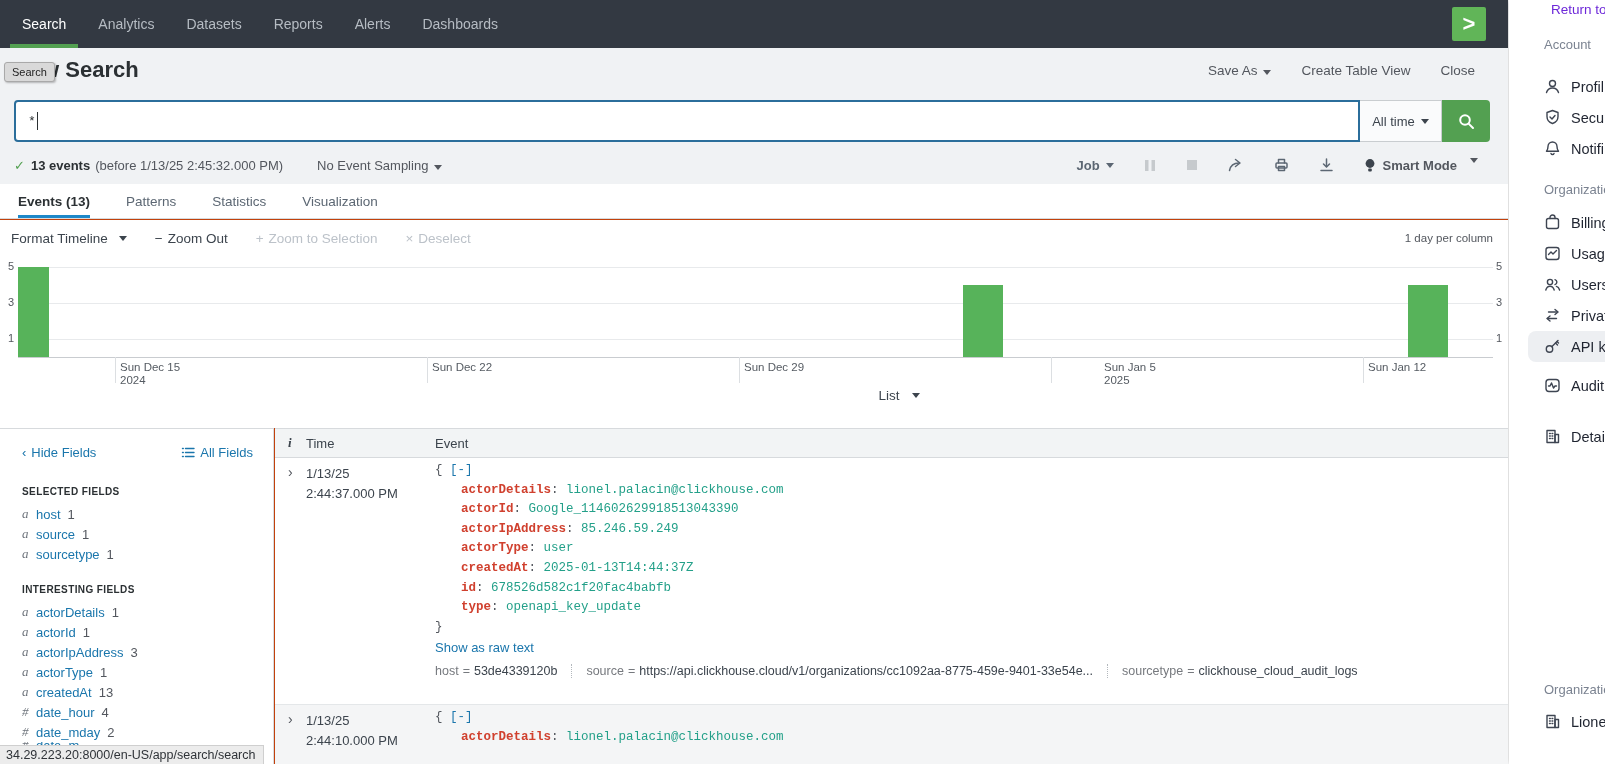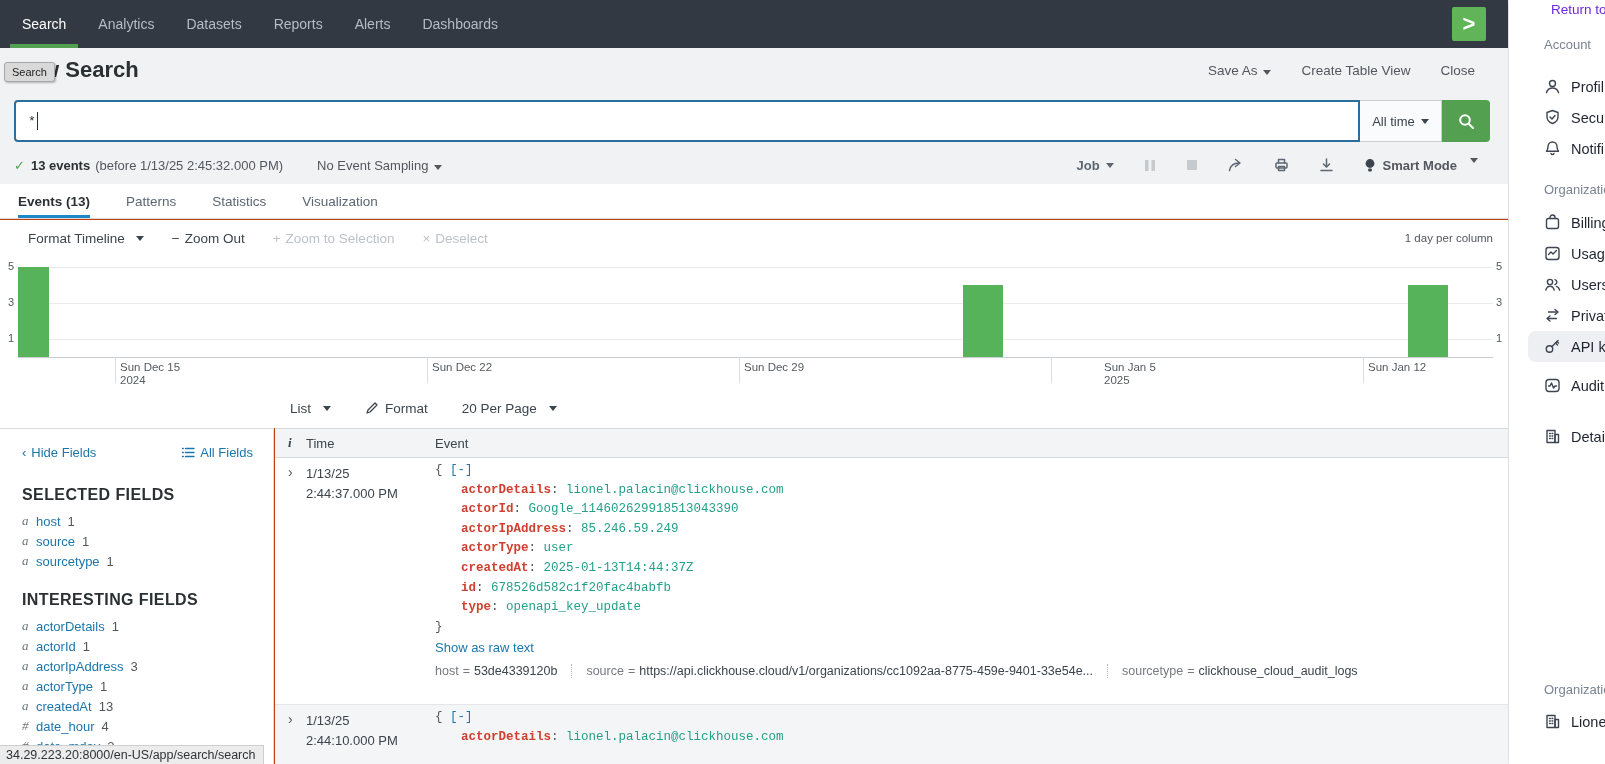--- a/index.html
+++ b/index.html
@@ -59,50 +59,50 @@
   
   .tabs { position:absolute; top:184px; left:0; right:0; height:35px; background:#fff;
           border-bottom:1px solid #d7dadd; display:flex; padding-left:18px; gap:36px;
           font-size:13.5px; color:#5c6773; }
   .tab { display:flex; align-items:center; position:relative; cursor:pointer; }
   .tab.active { color:#2b3033; font-weight:700; }
   .tab.active::after { content:""; position:absolute; left:0; right:0; bottom:0; height:3px; background:#1d88c9; }
 
   
   .tl-controls { position:absolute; top:220px; left:0; right:0; height:36px; background:#fff;
-          display:flex; align-items:center; padding-left:28px; gap:28px; font-size:13.5px; color:#3c444d; }
+          display:flex; align-items:center; padding-left:11px; gap:28px; font-size:13.5px; color:#3c444d; }
   .tl-ctl { display:flex; align-items:center; gap:5px; cursor:pointer; }
   .tl-ctl.disabled { color:#bcc2c9; cursor:default; }
   .scale-note { margin-left:auto; padding-right:15px; font-size:11.5px; color:#53575e; }
 
   
   .tl-chart { position:absolute; top:256px; left:0; right:0; height:132px; background:#fff; }
   .plot { position:absolute; inset:0; }
   .grid { position:absolute; height:1px; background:#e8eaec; }
   .axis { position:absolute; height:1px; background:#c9ccd0; }
   .ylab { position:absolute; font-size:11px; color:#53575e; width:14px; }
   .ylab.left { left:0; text-align:right; }
   .ylab.right { left:1496px; text-align:left; }
   .tick { position:absolute; width:1px; height:26px; background:#dcdfe2; }
   .xlab { position:absolute; font-size:11.5px; color:#555b62; line-height:13px; white-space:nowrap; }
   .bar { position:absolute; cursor:pointer; }
 
   
   .results-toolbar { position:absolute; top:388px; left:0; right:0; height:40px; background:#fff;
-          display:flex; align-items:center; padding-left:290px; gap:34px; font-size:13.5px; color:#3c444d; }
+          display:flex; align-items:center; padding-left:290px; gap:34px; font-size:13.5px; color:#3c444d;flex-direction:column; }
   .rt-item { display:flex; align-items:center; gap:6px; cursor:pointer; }
 
   
   .fields-panel { position:absolute; top:428px; left:0; width:274px; bottom:0; background:#fff;
           border-top:1px solid #d7dadd; border-right:1px solid #d7dadd; padding:16px 20px 0 22px;
           overflow:hidden; }
   .fp-header { display:flex; justify-content:space-between; align-items:center;
           color:#1a76ac; font-size:13px; }
   .fp-link { display:flex; align-items:center; gap:5px; cursor:pointer; }
-  .f-title { margin-top:26px; font-size:16px; font-weight:700; letter-spacing:.4px; color:#2b3033; }
+  .f-title { margin-top:26px; font-size:10px; font-weight:700; letter-spacing:.4px; color:#2b3033; }
   .f-title.second { margin-top:20px; }
   .f-list { margin-top:7px; }
   .f-item { height:20px; display:flex; align-items:center; font-size:13px; cursor:pointer; }
   .f-type { font-family:"Liberation Serif","DejaVu Serif",serif; font-style:italic; color:#6e747c;
           width:14px; }
   .f-name { color:#1a76ac; }
   .f-count { color:#53575e; margin-left:7px; }
   .f-item.partial { height:6px; overflow:hidden; }
 
   

